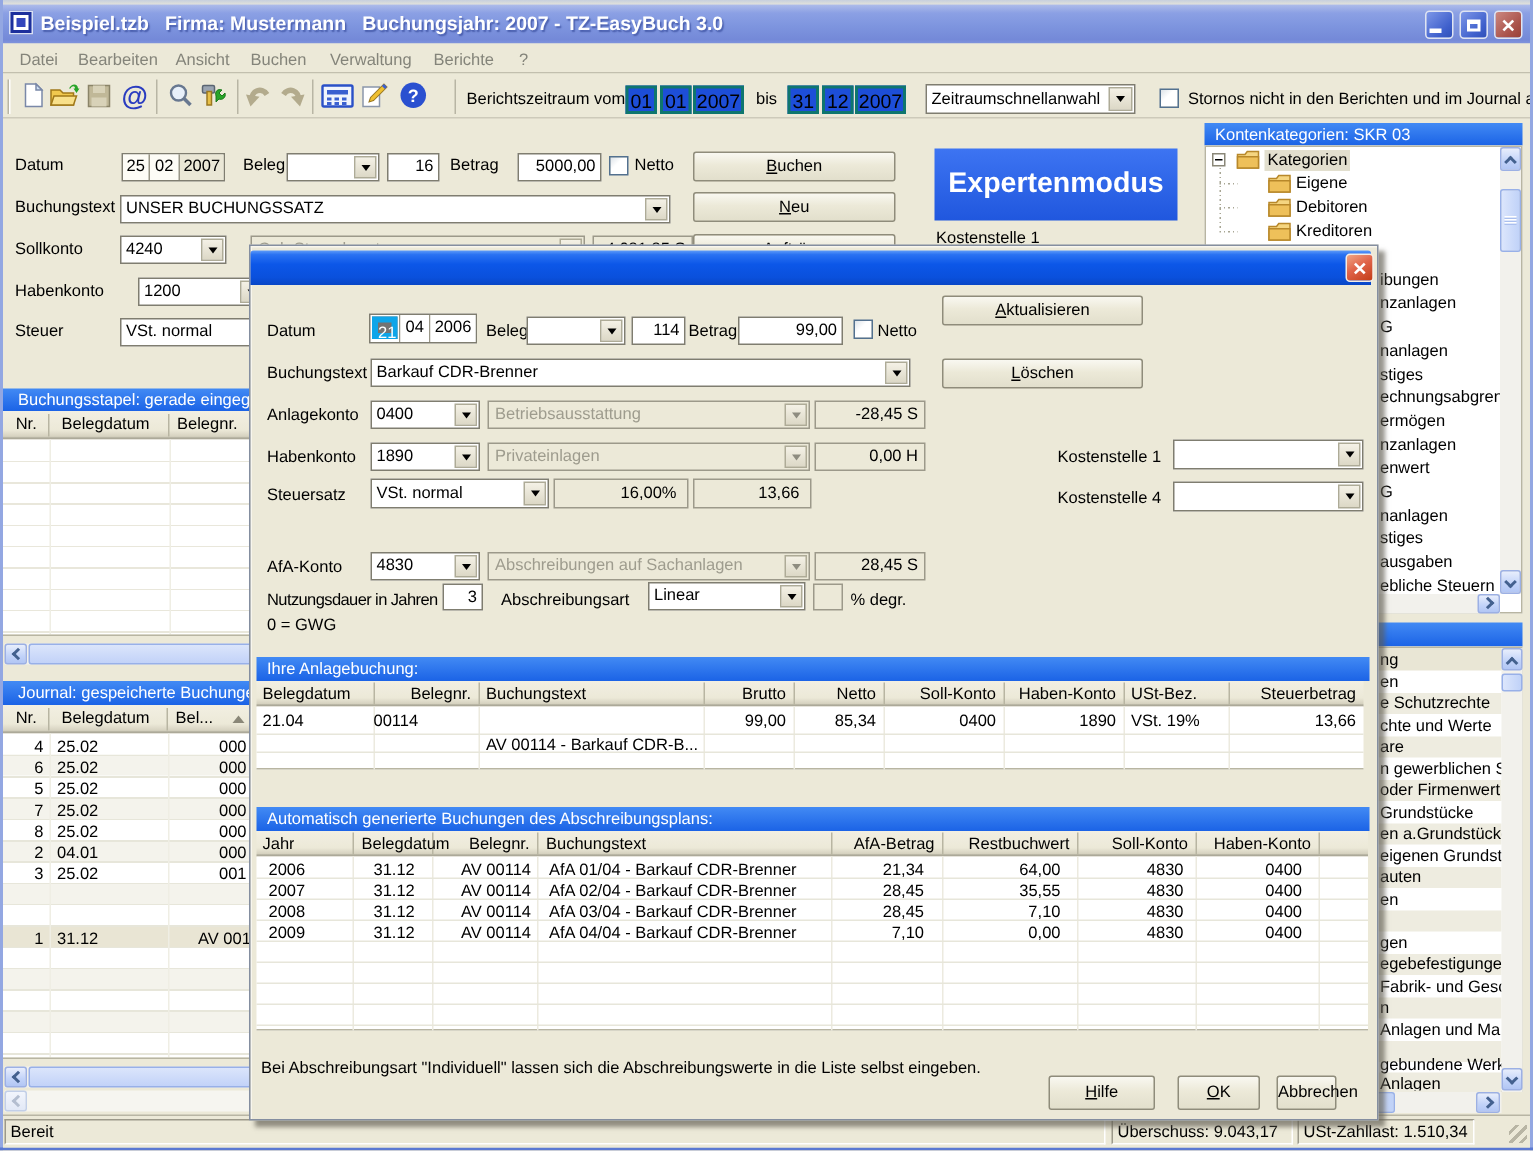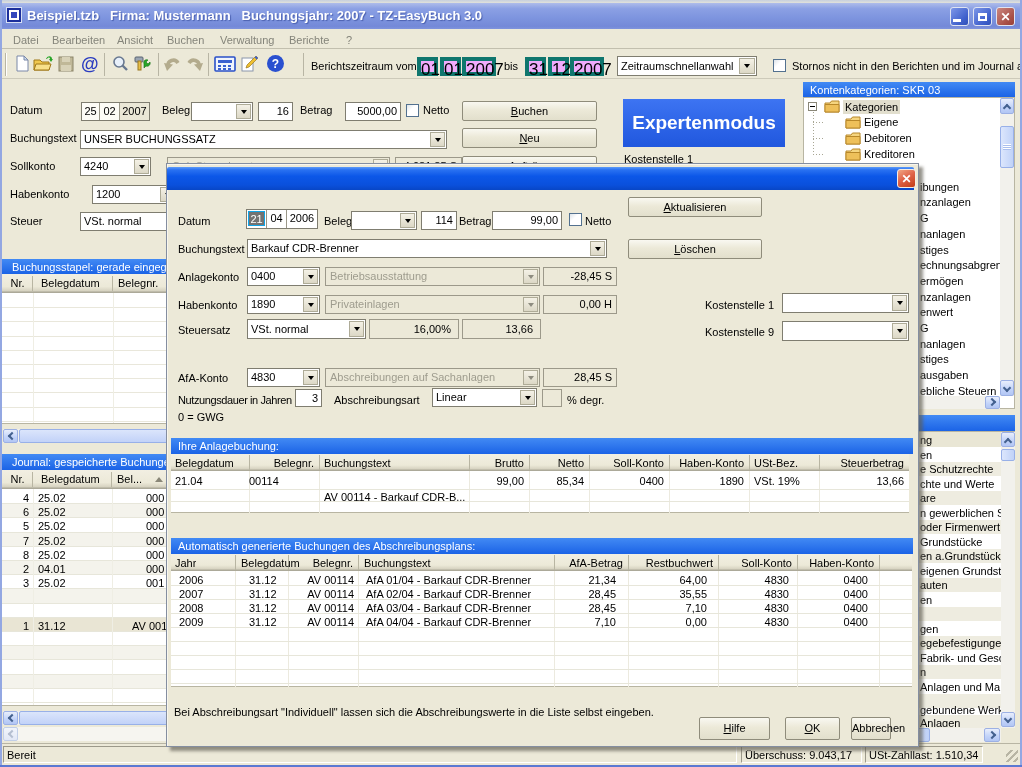--- a/index.html
+++ b/index.html
@@ -1,20 +1,20 @@
 <!DOCTYPE html>
 <html><head><meta charset="utf-8"><style>
 *{margin:0;padding:0;box-sizing:border-box}
 html,body{width:1022px;height:767px;overflow:hidden}
 body{position:relative;font-family:"Liberation Sans",sans-serif;font-size:11px;background:#ece9d8;color:#000}
 .a{position:absolute}
 .lbl{position:absolute;font-size:11px;white-space:nowrap;line-height:13px}
 .fld{position:absolute;background:#fff;border:1px solid #7f7d70;font-size:11px;line-height:15px;padding-left:3px;white-space:nowrap;overflow:hidden}
 .fr{text-align:right;padding-right:3px;padding-left:0}
-.bfld{position:absolute;background:#f0abfc;border:4px solid #0f766e;font-size:17px;text-align:center;line-height:17px}
+.bfld{position:absolute;background:#1d4ed8;border:2px solid #0f766e;font-size:13px;text-align:center;line-height:17px}
 .gfld{position:absolute;background:#ece9d8;border:1px solid #9c998a;font-size:11px;color:#9e9c8e;line-height:15px;padding-left:4px;white-space:nowrap;overflow:hidden}
 .vfld{position:absolute;background:#ece9d8;border:1px solid #9c998a;font-size:11px;text-align:right;padding-right:4px;line-height:15px}
 .cb{position:absolute;width:13px;height:13px;background:linear-gradient(135deg,#dde3e8,#fff 40%);border:1px solid #53718f}
 .btn{position:absolute;background:linear-gradient(180deg,#f9f8f1,#ece9d8 45%,#e2dfcc);border:1px solid #8f8c7b;border-radius:2px;font-size:11px;text-align:center;color:#000}
 .dd{position:absolute;right:1px;top:1px;bottom:1px;width:15px;background:linear-gradient(180deg,#f4f1e6,#dcd8c6);border:1px solid #aeab97;display:flex;align-items:center;justify-content:center}
 .dd i{display:block;width:0;height:0;border-left:3.5px solid transparent;border-right:3.5px solid transparent;border-top:4px solid #000}
 .dd.g i{border-top-color:#8e8c80}
 .bluebar{position:absolute;background:linear-gradient(180deg,#428af4,#1b63e6);color:#fff;font-size:11px;display:flex;align-items:center;padding-left:7px;white-space:nowrap;overflow:hidden}
 .colsep{position:absolute;width:1px;background:#b8b5a2}
 .rowline{position:absolute;height:1px;background:#e7e6da}
@@ -362,21 +362,21 @@
 <div class="a" style="left:865px;top:746px;width:118px;height:17px;border:1px solid;border-color:#9c998a #fff #fff #9c998a"></div>
 <div class="lbl" style="left:869px;top:749px">USt-Zahllast: 1.510,34</div>
 <div class="a" style="left:1006px;top:750px;width:12px;height:12px;background:repeating-linear-gradient(135deg,transparent 0 3px,#b8b5a4 3px 5px)"></div>
 
 <div class="a" id="dlg" style="left:166px;top:163px;width:753px;height:584px;background:#ece9d8;border:1px solid #848ea0;box-shadow:4px 4px 3px rgba(95,92,82,.65), inset 1px 1px 0 #f8f6ee">
 <div class="a" style="left:0px;top:3px;width:747px;height:23px;background:linear-gradient(180deg,#5d9bf8 0%,#2a72f2 12%,#0c57e8 40%,#0a50dc 78%,#0846c6 100%);border-radius:2px 2px 0 0"></div>
 <div class="xbtn" style="left:730px;top:5px;width:19px;height:19px;background:linear-gradient(150deg,#f0a684 0%,#e0644a 45%,#c33c16 100%);border-color:#f4ece4;font-weight:bold;color:#fff;font-size:12px">✕</div>
 
 <div class="lbl" style="left:11px;top:51px">Datum</div>
 <div class="a" style="left:79px;top:45px;width:72px;height:20px;border:1px solid #7f7d70;background:#fff"></div>
-<div class="a" style="left:81px;top:47px;width:17px;height:15px;background:#737373;border:1px solid #0ea5e9;color:#fff;text-align:center;line-height:14px;font-size:11px">21</div>
+<div class="a" style="left:81px;top:47px;width:17px;height:15px;background:#737373;border:4px solid #0ea5e9;color:#fff;text-align:center;line-height:14px;font-size:11px">21</div>
 <div class="a" style="left:99px;top:46px;width:1px;height:18px;background:#9a9788"></div>
 <div class="a" style="left:100px;top:46px;width:19px;height:18px;background:#fff;text-align:center;line-height:17px;font-size:11px">04</div>
 <div class="a" style="left:119px;top:46px;width:1px;height:18px;background:#9a9788"></div>
 <div class="a" style="left:120px;top:46px;width:30px;height:18px;background:#fff;text-align:center;line-height:17px;font-size:11px">2006</div>
 <div class="lbl" style="left:157px;top:51px">Beleg</div>
 <div class="fld" style="left:184px;top:47px;width:66px;height:19px">
       <span class="dd">
         <i></i>
       </span>
     </div>
@@ -416,21 +416,21 @@
         <i></i>
       </span>
     </div>
 
 <div class="lbl" style="left:11px;top:160px">Steuersatz</div>
 <div class="fld" style="left:80px;top:155px;width:119px;height:20px;line-height:18px">VSt. normal<span class="dd">
         <i></i>
       </span></div>
 <div class="vfld" style="left:202px;top:155px;width:90px;height:20px;line-height:18px;padding-right:7px">16,00%</div>
 <div class="vfld" style="left:295px;top:155px;width:79px;height:20px;line-height:18px;padding-right:7px">13,66</div>
-<div class="lbl" style="left:538px;top:162px">Kostenstelle 9</div>
+<div class="lbl" style="left:538px;top:162px">Kostenstelle 4</div>
 <div class="fld" style="left:615px;top:157px;width:127px;height:20px">
       <span class="dd">
         <i></i>
       </span>
     </div>
 
 <div class="lbl" style="left:11px;top:208px">AfA-Konto</div>
 <div class="fld" style="left:80px;top:204px;width:73px;height:19px;line-height:17px">4830<span class="dd">
         <i></i>
       </span></div>

